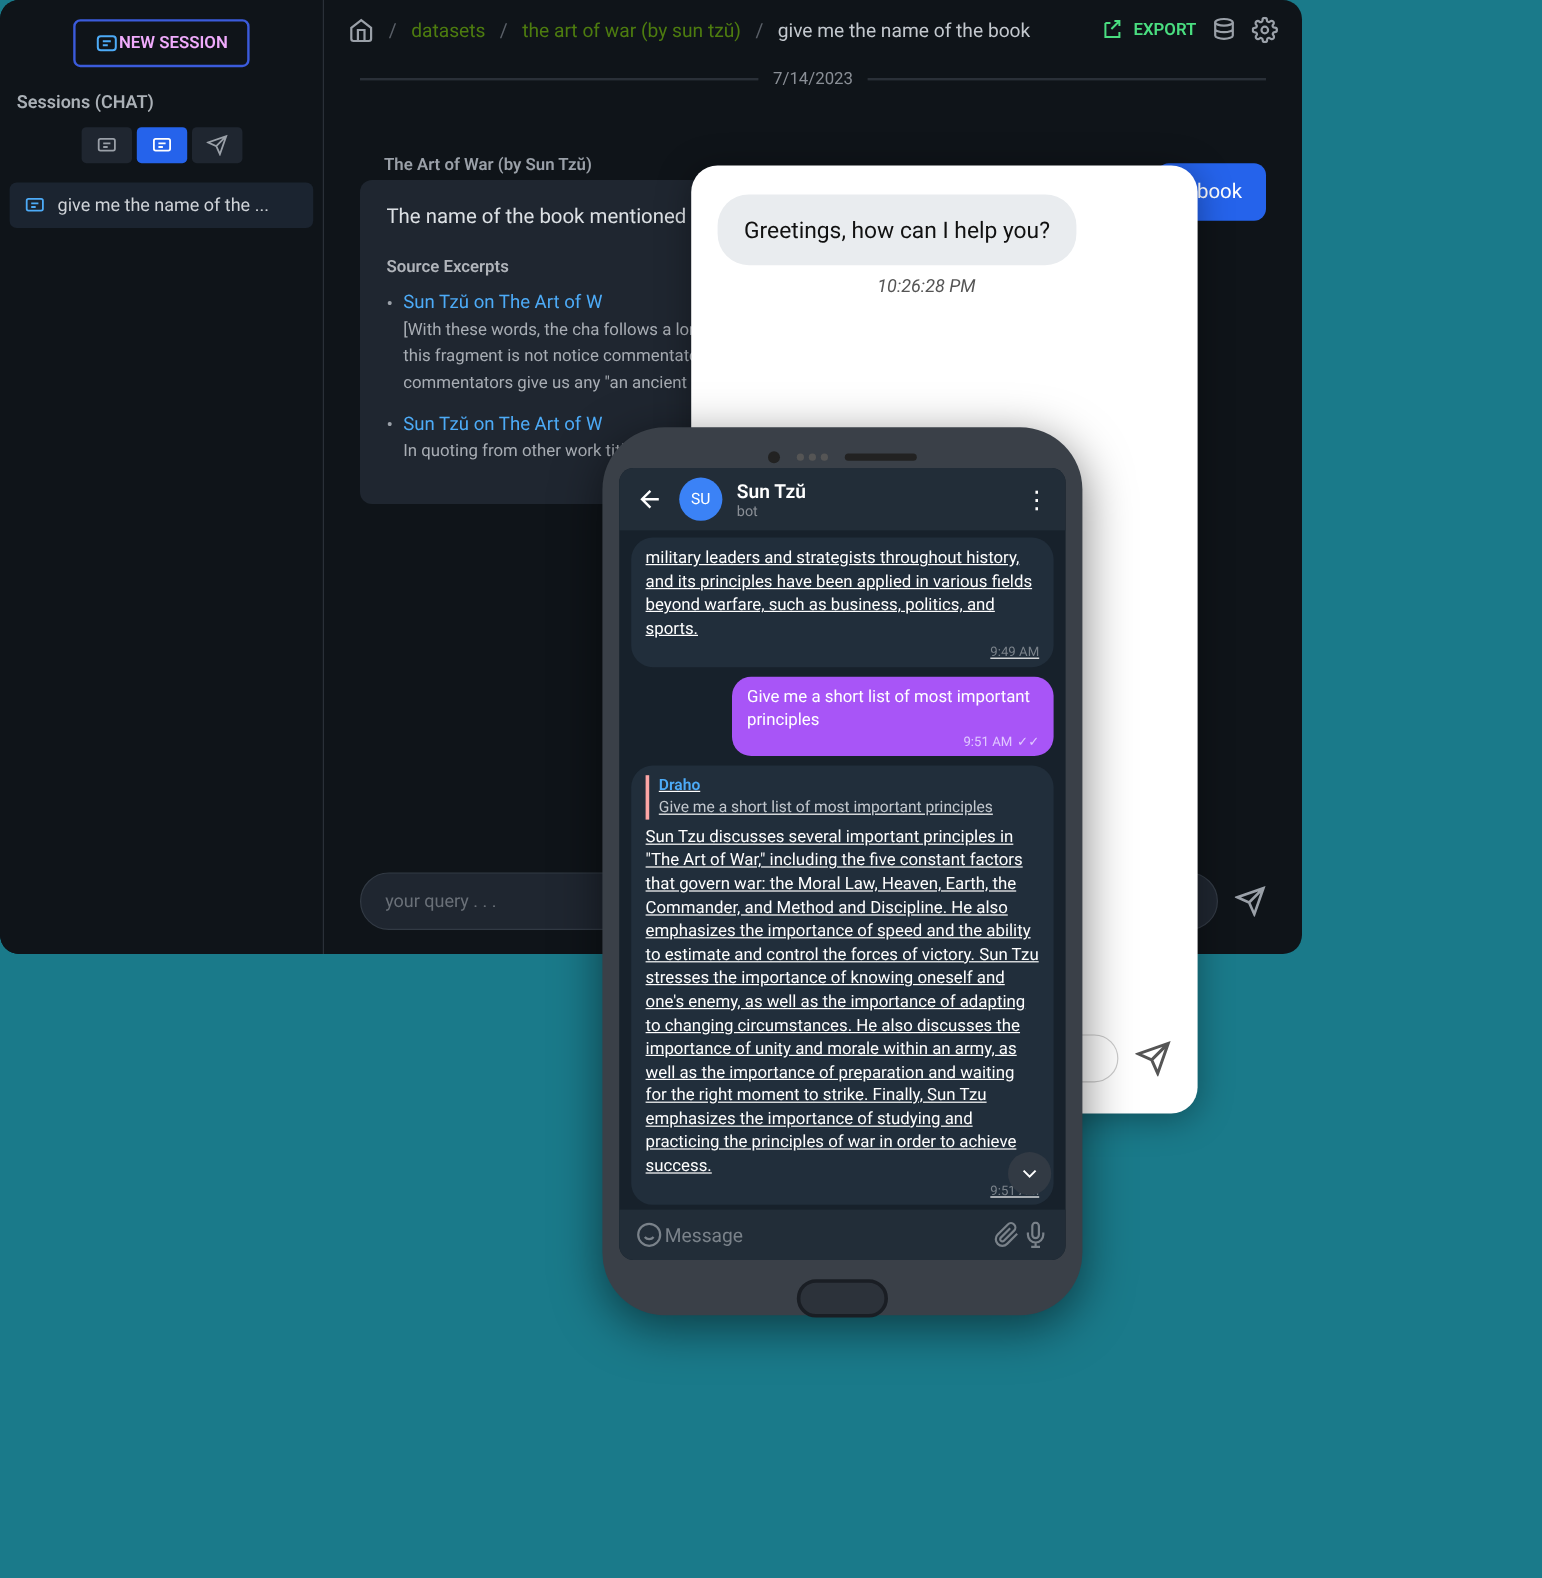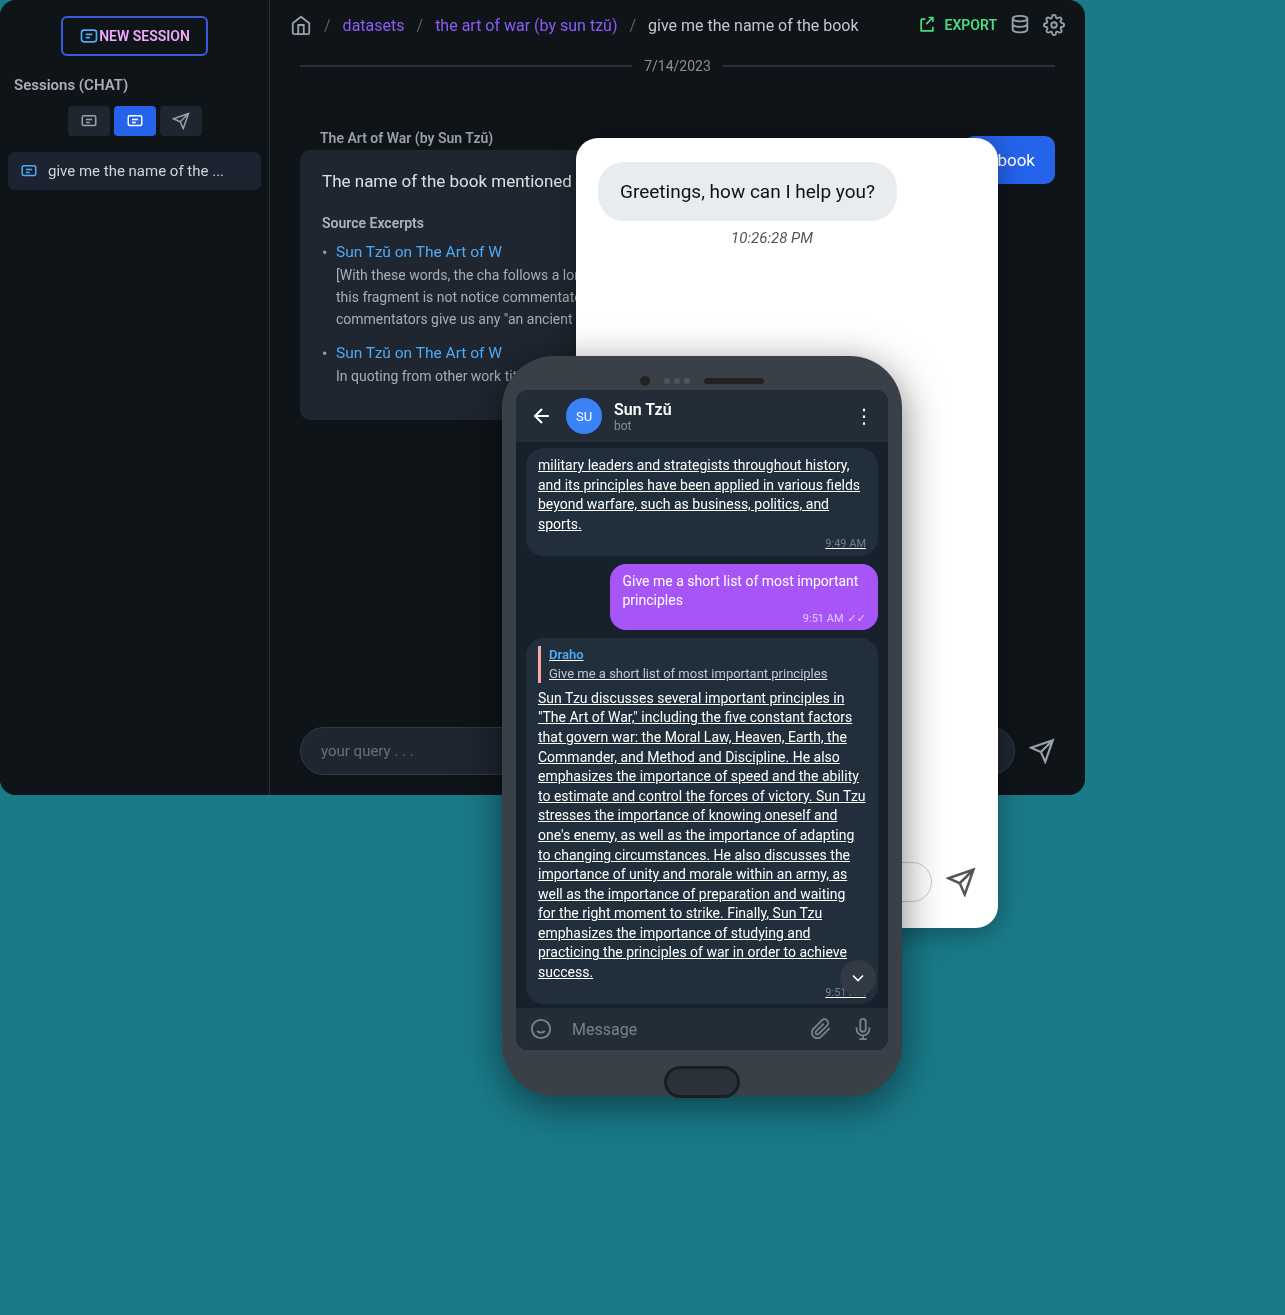--- a/index.html
+++ b/index.html
@@ -98,21 +98,21 @@
     }
     .breadcrumbs {
       display: flex;
       align-items: center;
       gap: 12px;
       color: #9aa0a8;
       font-size: 16px;
       flex: 1;
     }
     .breadcrumbs .home-ic { cursor: pointer; }
-    .crumb-link { color: #8b5cf6; cursor: pointer; }
+    .crumb-link { color: #4d7c0f; cursor: pointer; }
     .crumb-sep { color: #5a6068; }
     .crumb-cur { color: #c3c8ce; }
     .export-btn {
       display: flex;
       align-items: center;
       gap: 8px;
       color: #4ade80;
       font-weight: 600;
       font-size: 14px;
       cursor: pointer;
@@ -322,21 +322,21 @@
       right: 12px;
       width: 36px; height: 36px;
       background: #323a44;
       border-radius: 50%;
       display: flex; align-items: center; justify-content: center;
       cursor: pointer;
     }
     .phone-footer {
       display: flex;
       align-items: center;
-      gap: 20px;
+      gap: 2px;
       padding: 10px 14px;
       background: #222d38;
     }
     .pf-ic { stroke: #7a828a; cursor: pointer; }
     .pf-input { color: #7a828a; font-size: 16px; flex: 1; }
     .phone-home-btn {
       width: 76px; height: 32px;
       border: 3px solid #1a1e24;
       border-radius: 18px;
       margin: 16px auto 0;

